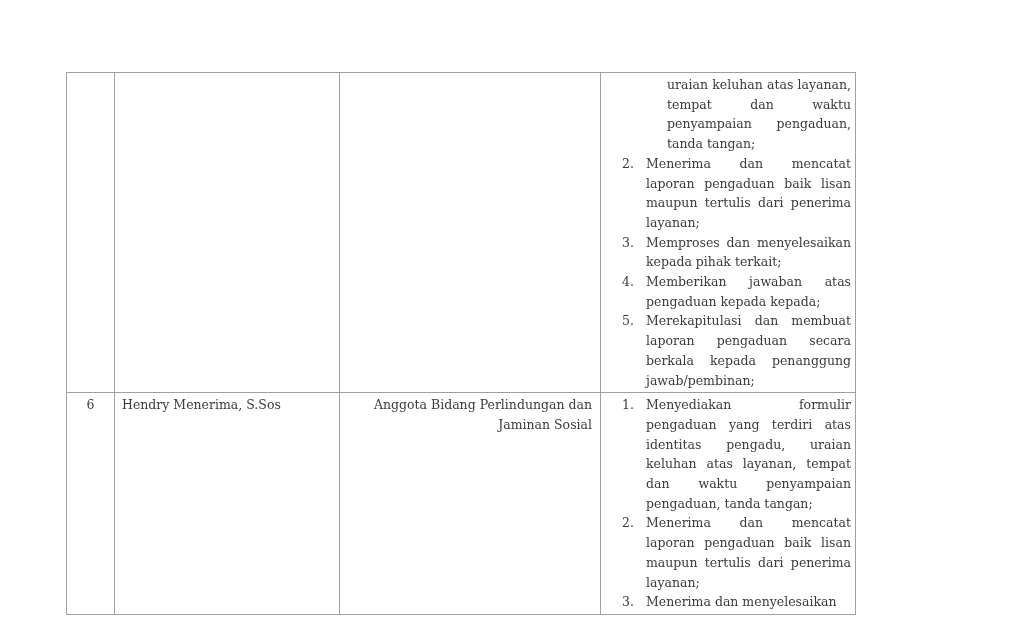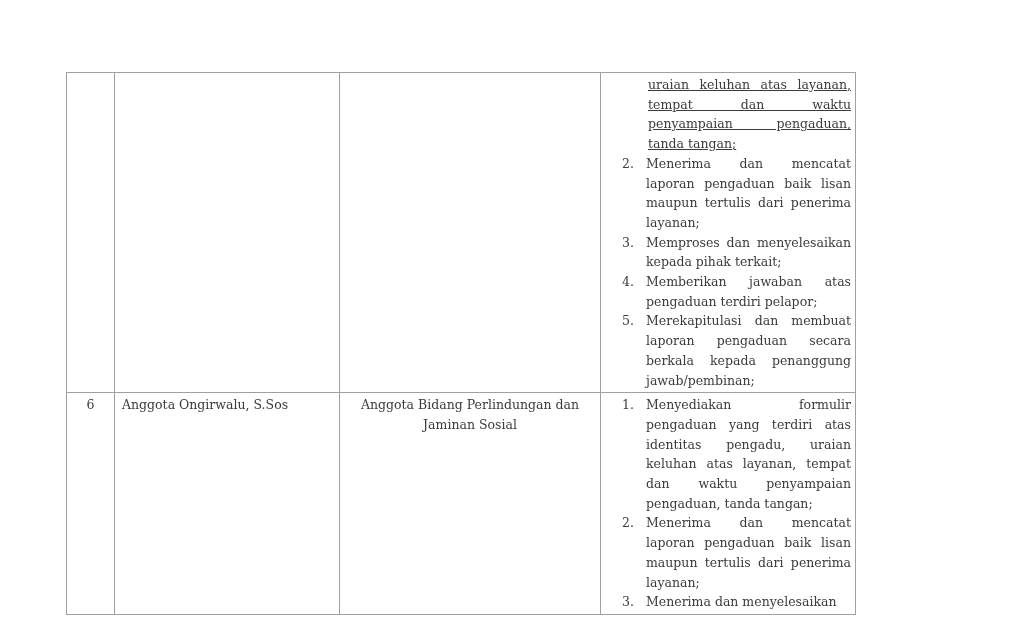--- a/index.html
+++ b/index.html
@@ -23,29 +23,28 @@
   td {
     border: 1px solid #a0a0a0;
     vertical-align: top;
     font-size: 12.5px;
     line-height: 19.7px;
     padding: 2px 4px;
     overflow: hidden;
   }
   .col-no  { width: 39px;  text-align: center; }
   .col-nm  { width: 213px; padding-left: 7px; }
-  .col-pos { width: 244px; text-align: center; padding-left: 8px; padding-right: 8px; }
+  .col-pos { width: 244px; text-align: right; padding-left: 8px; padding-right: 8px; }
   .col-dt  { width: 246px; padding-right: 4px; }
   tr.r1 td { height: 284px; }
   tr.r2 td { height: 177px; }
   .clip { overflow: hidden; height: 100%; }
   .cont {
-    margin-left: 43px;
+    margin-left: 62px;
     text-align: justify;
-    text-decoration: underline;
   }
   .duty {
     position: relative;
     margin-left: 17px;
     padding-left: 24px;
     text-align: justify;
   }
   .duty .num {
     position: absolute;
     left: 0;
@@ -74,35 +73,35 @@
             <div class="duty">
               <span class="num">2.</span>
               <span>Menerima dan mencatat laporan pengaduan baik lisan maupun tertulis dari penerima layanan;</span>
             </div>
             <div class="duty">
               <span class="num">3.</span>
               <span>Memproses dan menyelesaikan kepada pihak terkait;</span>
             </div>
             <div class="duty">
               <span class="num">4.</span>
-              <span>Memberikan jawaban atas pengaduan terdiri pelapor;</span>
+              <span>Memberikan jawaban atas pengaduan kepada kepada;</span>
             </div>
             <div class="duty">
               <span class="num">5.</span>
               <span>Merekapitulasi dan membuat laporan pengaduan secara berkala kepada penanggung jawab/pembinan;</span>
             </div>
           </div>
         </td>
       </tr>
       <tr class="r2">
         <td class="col-no">
           <div>6</div>
         </td>
         <td class="col-nm">
-          <div>Anggota Ongirwalu, S.Sos</div>
+          <div>Hendry Menerima, S.Sos</div>
         </td>
         <td class="col-pos">
           <div>Anggota Bidang Perlindungan dan Jaminan Sosial</div>
         </td>
         <td class="col-dt">
           <div class="clip">
             <div class="duty">
               <span class="num">1.</span>
               <span>Menyediakan formulir pengaduan yang terdiri atas identitas pengadu, uraian keluhan atas layanan, tempat dan waktu penyampaian pengaduan, tanda tangan;</span>
             </div>

